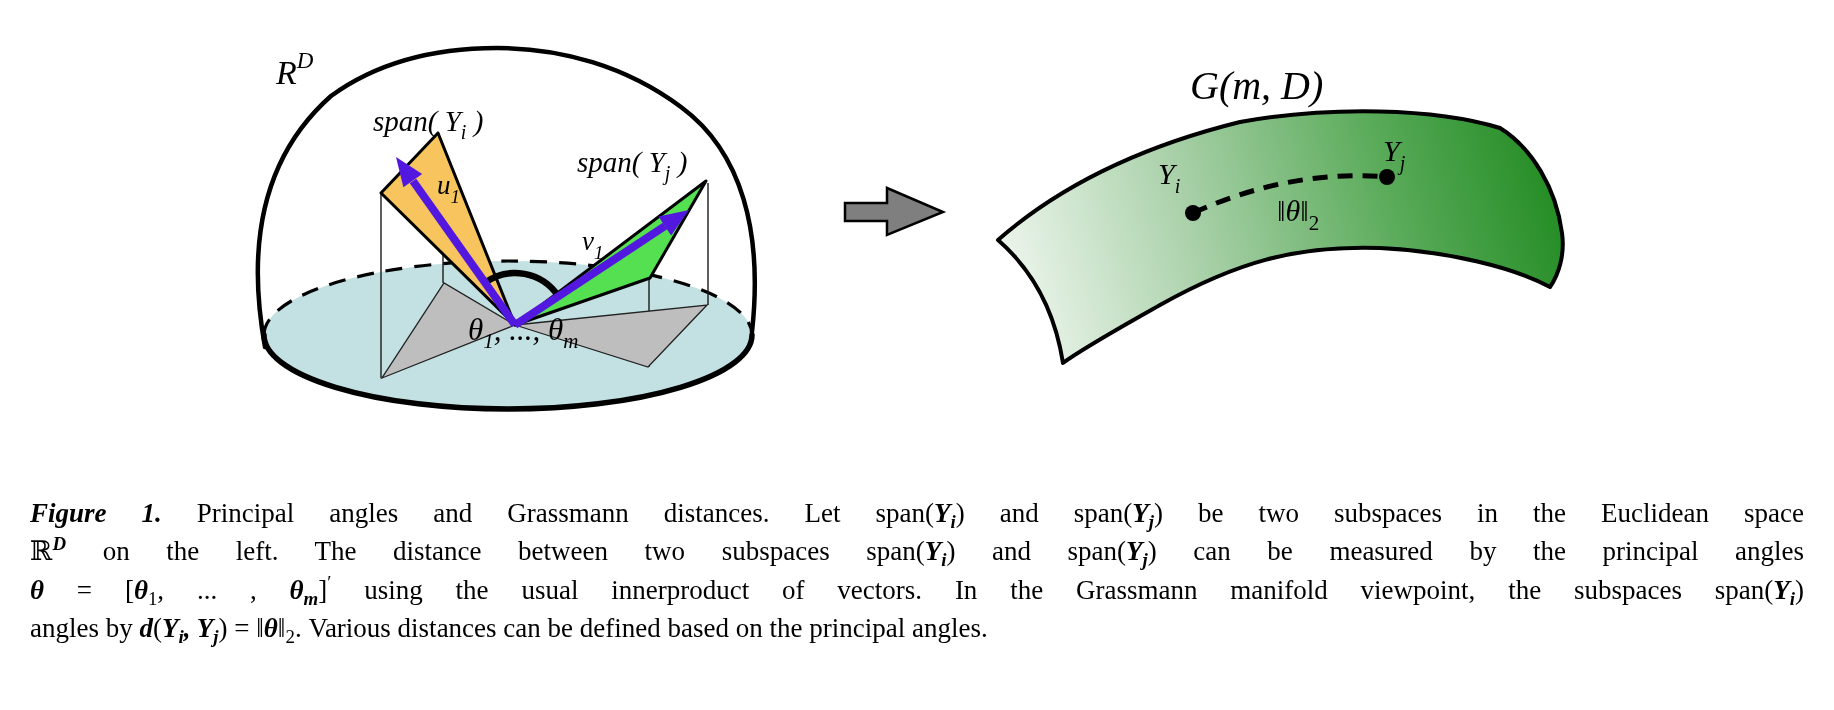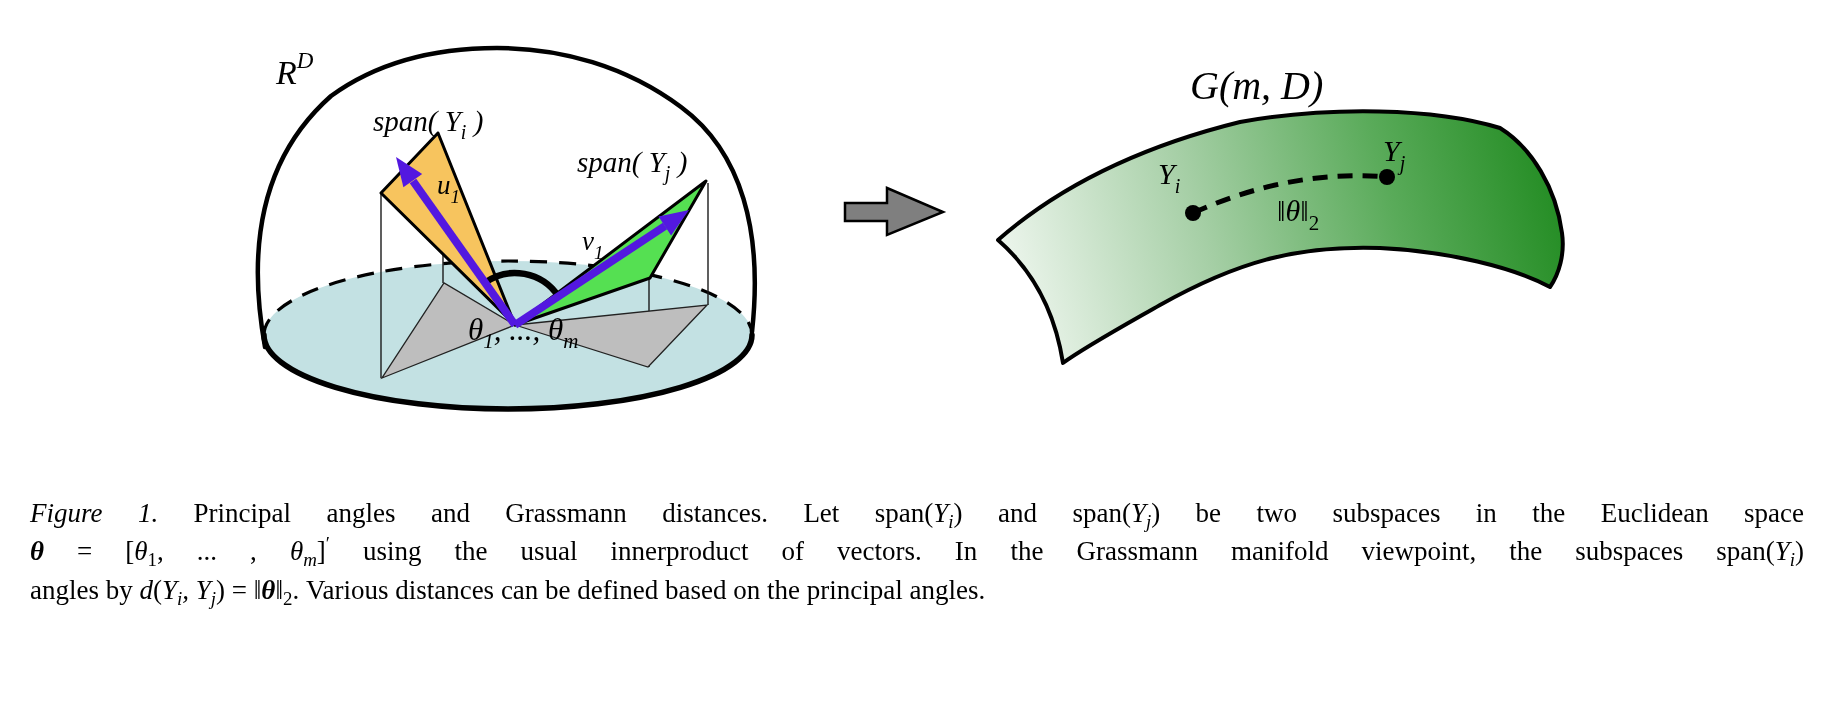--- a/index.html
+++ b/index.html
@@ -6,21 +6,21 @@
   body{width:1834px;height:710px;position:relative;overflow:hidden;
        font-family:"Liberation Serif","DejaVu Serif",serif;}
   .fig-svg{position:absolute;top:0;left:0;}
   .slabel{font-family:"Liberation Serif","DejaVu Serif",serif;fill:#000;}
   .it{font-style:italic;}
   .caption{position:absolute;left:30px;top:494px;width:1774px;color:#000;
            font-size:27px;line-height:38.4px;}
   .cap-line{text-align:justify;text-align-last:justify;}
   .cap-line:last-child{text-align-last:left;}
   .caption sub,.caption sup{font-size:70%;line-height:0;}
-  .seg-i,.seg-sub,.seg-sup{font-style:italic;}
+  .seg-i,.seg-sub,.seg-sup{font-style:italic;font-weight:bold;}
   .seg-bi{font-style:italic;font-weight:bold;}
   .seg-r,.seg-subr,.seg-supr{font-style:normal;}
 </style>
 </head>
 <body>
 
 <svg class="fig-svg" width="1834" height="710" viewBox="0 0 1834 710">
   <defs>
     <linearGradient id="mgrad" gradientUnits="userSpaceOnUse" x1="990" y1="320" x2="1565" y2="160">
       <stop offset="0" stop-color="#F7FBF7"></stop>
@@ -96,15 +96,16 @@
     <text x="1158" y="184" class="slabel it" font-size="30"><tspan>Y</tspan><tspan dy="9" font-size="20">i</tspan></text>
 
     <text x="1383" y="161" class="slabel it" font-size="30"><tspan>Y</tspan><tspan dy="9" font-size="20">j</tspan></text>
 
     <text x="1277" y="221" class="slabel" font-size="30"><tspan>‖</tspan><tspan class="it">θ</tspan><tspan>‖</tspan><tspan dy="9" font-size="21">2</tspan></text>
   </g>
 </svg>
 
 <div class="caption">
     <div class="cap-line"><span class="seg-i">Figure 1.</span><span class="seg-r"> Principal angles and Grassmann distances. Let span(</span><span class="seg-i">Y</span><sub class="seg-sub">i</sub><span class="seg-r">) and span(</span><span class="seg-i">Y</span><sub class="seg-sub">j</sub><span class="seg-r">) be two subspaces in the Euclidean space</span></div>
+    <div class="cap-line"><span class="seg-r">ℝ</span><sup class="seg-sup">D</sup><span class="seg-r"> on the left. The distance between two subspaces span(</span><span class="seg-i">Y</span><sub class="seg-sub">i</sub><span class="seg-r">) and span(</span><span class="seg-i">Y</span><sub class="seg-sub">j</sub><span class="seg-r">) can be measured by the principal angles</span></div>
     <div class="cap-line"><span class="seg-bi">θ</span><span class="seg-r"> = [</span><span class="seg-i">θ</span><sub class="seg-subr">1</sub><span class="seg-r">, ... , </span><span class="seg-i">θ</span><sub class="seg-sub">m</sub><span class="seg-r">]</span><sup class="seg-supr">′</sup><span class="seg-r"> using the usual innerproduct of vectors. In the Grassmann manifold viewpoint, the subspaces span(</span><span class="seg-i">Y</span><sub class="seg-sub">i</sub><span class="seg-r">)</span></div>
     <div class="cap-line"><span class="seg-r">angles by </span><span class="seg-i">d</span><span class="seg-r">(</span><span class="seg-i">Y</span><sub class="seg-sub">i</sub><span class="seg-i">, Y</span><sub class="seg-sub">j</sub><span class="seg-r">) = ‖</span><span class="seg-bi">θ</span><span class="seg-r">‖</span><sub class="seg-subr">2</sub><span class="seg-r">. Various distances can be defined based on the principal angles.</span></div>
   </div>
 
 </body></html>

